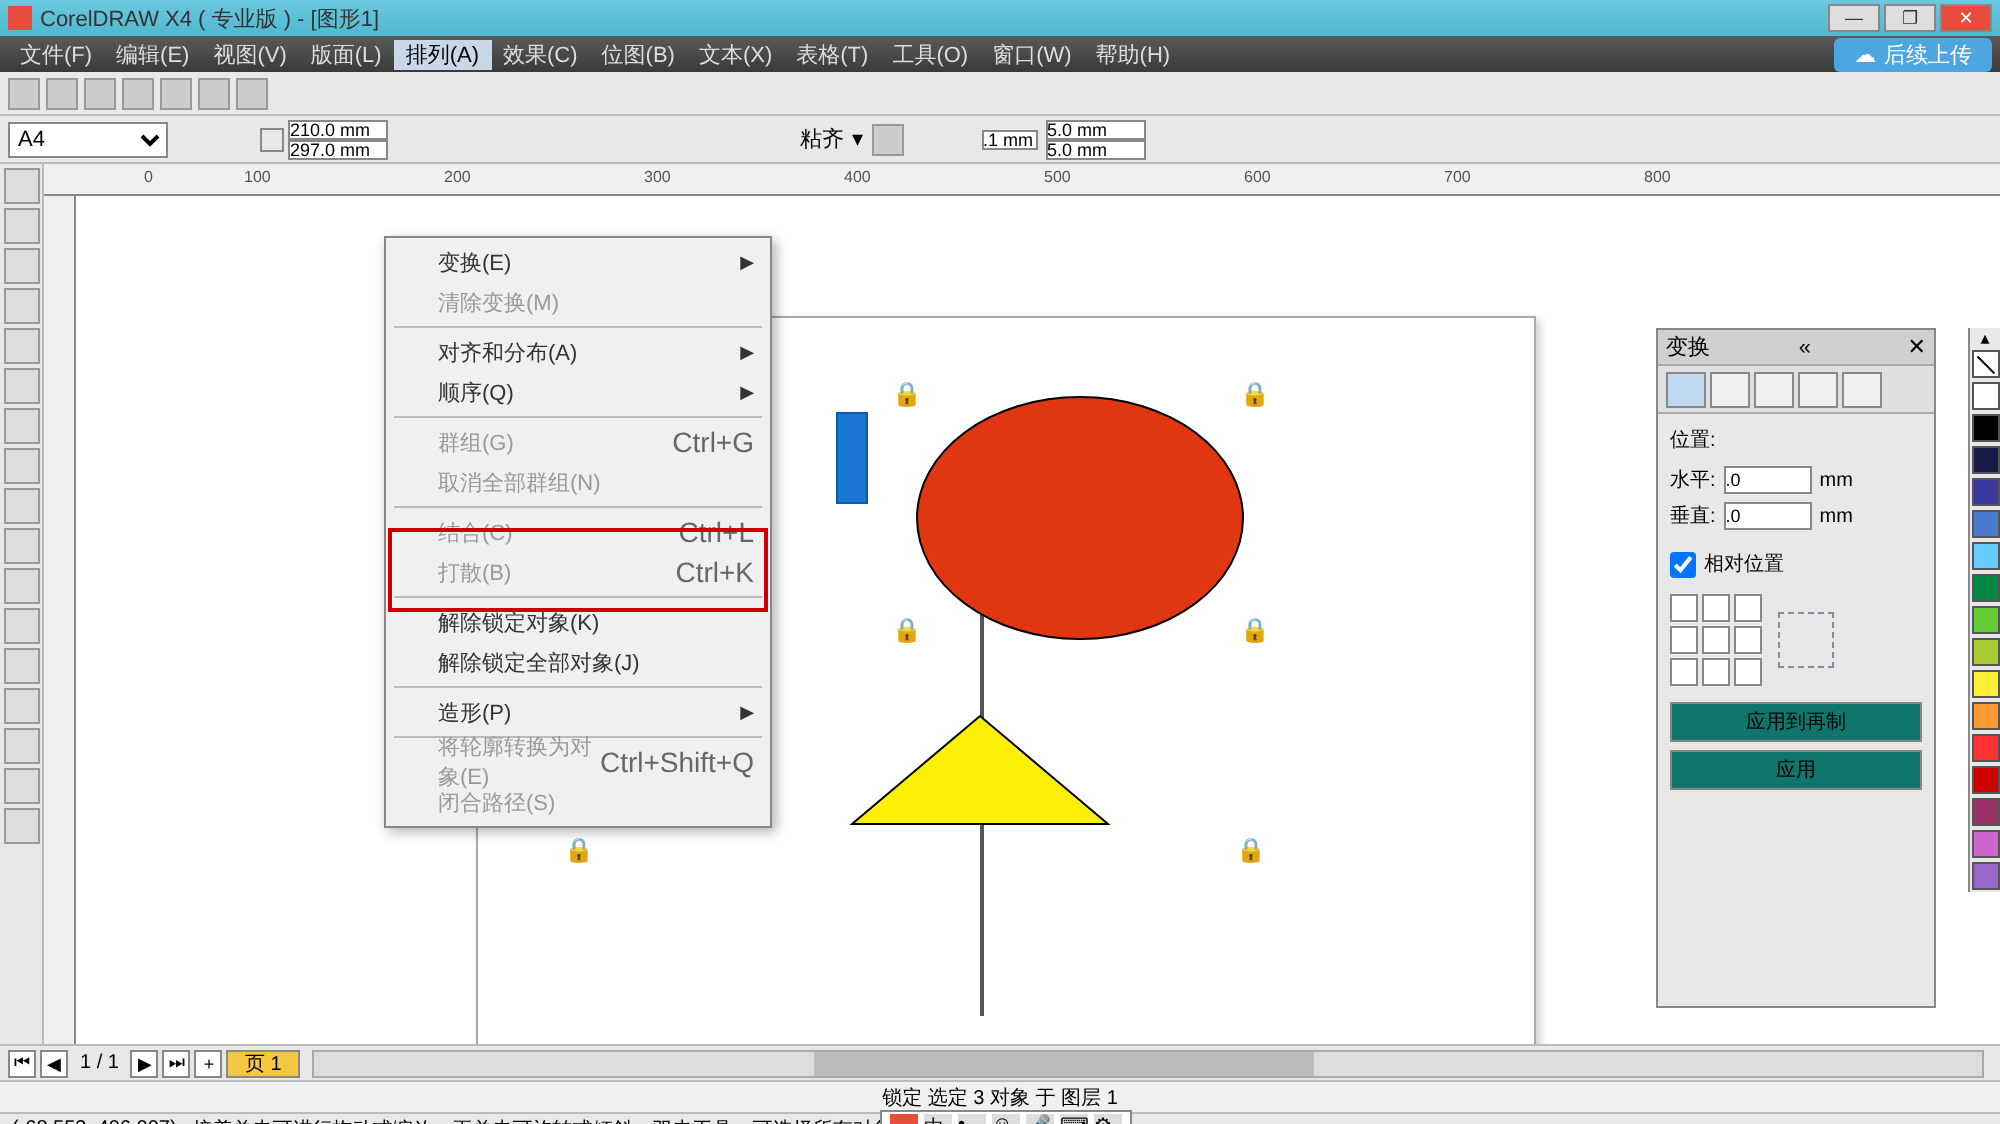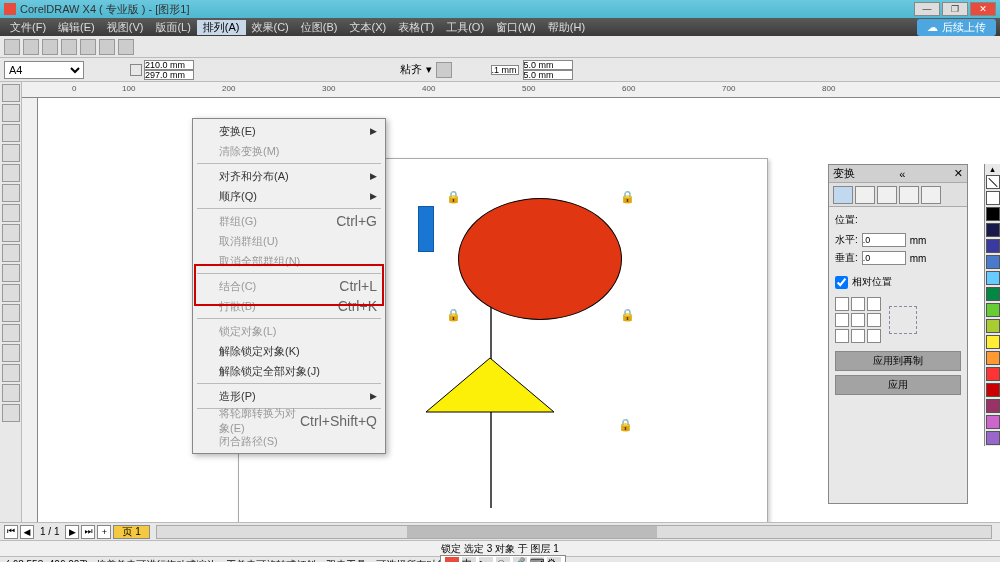--- a/index.html
+++ b/index.html
@@ -60,21 +60,21 @@
 .docker-title { height: 18px; background: #d0d0d0; display: flex; align-items: center; padding: 0 4px; font-size: 11px; border-bottom: 1px solid #aaa; }
 .docker-title .close-x { margin-left: auto; cursor: pointer; }
 .docker-toolbar { height: 24px; background: #e0e0e0; display: flex; align-items: center; gap: 2px; padding: 0 4px; border-bottom: 1px solid #aaa; }
 .docker-tb-btn { width: 20px; height: 18px; border: 1px solid #888; background: #f0f0f0; cursor: pointer; }
 .docker-tb-btn.active { background: #c0d8f0; }
 .docker-body { padding: 6px; font-size: 10px; }
 .docker-row { display: flex; align-items: center; gap: 4px; margin-bottom: 4px; }
 .docker-input { width: 44px; height: 14px; border: 1px solid #888; font-size: 9px; background: #fff; }
 .docker-grid { display: grid; grid-template-columns: repeat(3, 14px); gap: 2px; margin: 4px 0; }
 .docker-cell { width: 14px; height: 14px; border: 1px solid #888; background: #fff; cursor: pointer; }
-.docker-btn { width: 100%; height: 20px; border: 1px solid #888; background: #a3a3a3; margin-top: 4px; cursor: pointer; font-size: 10px; }
+.docker-btn { width: 100%; height: 20px; border: 1px solid #888; background: #0f766e; margin-top: 4px; cursor: pointer; font-size: 10px; }
 .anchor-preview { width: 28px; height: 28px; border: 1px dashed #88a; margin-left: 8px; position: relative; }
 
 .color-palette { position: absolute; right: 0; top: 82px; width: 16px; background: #e8e8e8; border-left: 1px solid #888; display: flex; flex-direction: column; }
 .color-swatch { width: 14px; height: 14px; border: 1px solid #555; margin: 1px auto; cursor: pointer; }
 
 .page-nav { height: 18px; background: #e8e8e8; border-top: 1px solid #bbb; display: flex; align-items: center; font-size: 10px; padding: 0 4px; gap: 2px; }
 .page-nav-btn { width: 14px; height: 14px; border: 1px solid #888; background: #fff; cursor: pointer; display: flex; align-items: center; justify-content: center; font-size: 9px; }
 .page-tab { padding: 0 8px; background: #f5c842; border: 1px solid #888; height: 14px; display: flex; align-items: center; }
 .hscroll { flex: 1; height: 14px; background: #ddd; margin: 0 4px; border: 1px solid #aaa; position: relative; }
 .hscroll-thumb { position: absolute; left: 30%; width: 30%; height: 100%; background: #bbb; }
@@ -228,42 +228,34 @@
         <span class="arrow">▶</span>
       </div>
       <div class="menu-sep"></div>
       <div class="menu-item disabled">
         <span class="menu-icon"></span>
         <span>群组(G)</span>
         <span class="shortcut">Ctrl+G</span>
       </div>
       <div class="menu-item disabled">
         <span class="menu-icon"></span>
-        <span>取消群组(U)</span>
-      </div>
-      <div class="menu-item disabled">
-        <span class="menu-icon"></span>
         <span>取消全部群组(N)</span>
       </div>
       <div class="menu-sep"></div>
       <div class="menu-item disabled">
         <span class="menu-icon"></span>
         <span>结合(C)</span>
         <span class="shortcut">Ctrl+L</span>
       </div>
       <div class="menu-item disabled">
         <span class="menu-icon"></span>
         <span>打散(B)</span>
         <span class="shortcut">Ctrl+K</span>
       </div>
       <div class="menu-sep"></div>
-      <div class="menu-item disabled">
-        <span class="menu-icon"></span>
-        <span>锁定对象(L)</span>
-      </div>
       <div class="menu-item">
         <span class="menu-icon"></span>
         <span>解除锁定对象(K)</span>
       </div>
       <div class="menu-item">
         <span class="menu-icon"></span>
         <span>解除锁定全部对象(J)</span>
       </div>
       <div class="menu-sep"></div>
       <div class="menu-item">

